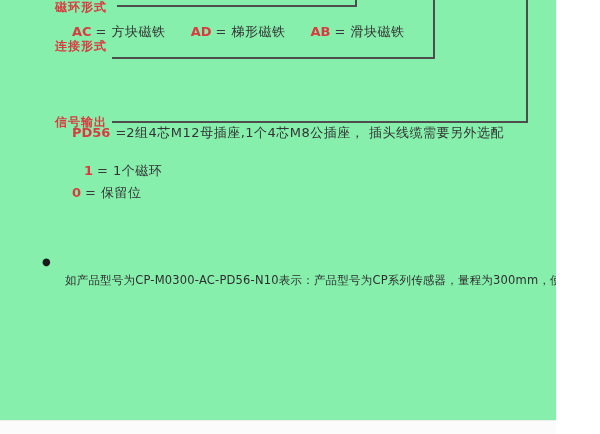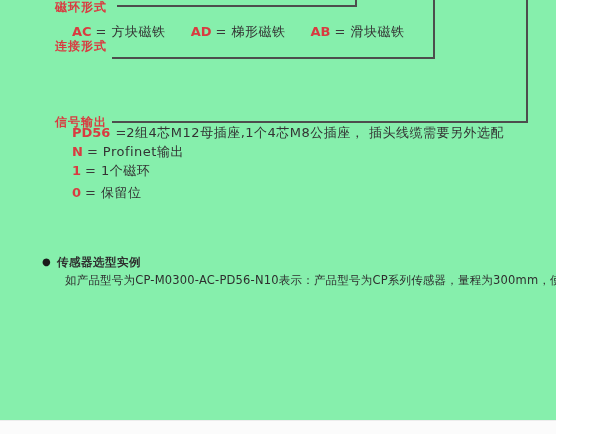--- a/index.html
+++ b/index.html
@@ -91,32 +91,28 @@
   </div>
 
   <div class="abs heading" style="left:55px;top:40px;">连接形式</div>
 
   <div class="abs row" style="left:72px;top:82px;margin-top:44px;">
     <span class="code" style="margin-right:5px;">PD56</span><span class="eq eq-tight">=</span><span class="desc">2组4芯M12母插座,1个4芯M8公插座， 插头线缆需要另外选配</span>
   </div>
 
   <div class="abs heading" style="left:55px;top:116px;text-align:center;">信号输出</div>
 
-  <div class="abs row" style="left:72px;top:145px;">
-    <span class="code">N</span><span class="eq">=</span><span class="desc">Profinet输出</span>
-  </div>
-  <div class="abs row" style="left:72px;top:164px;">
+  <div class="abs row" style="left:84px;top:164px;">
     <span class="code">1</span><span class="eq">=</span><span class="desc">1个磁环</span>
   </div>
   <div class="abs row" style="left:72px;top:186px;">
     <span class="code">0</span><span class="eq">=</span><span class="desc">保留位</span>
   </div>
 
   <span class="abs bullet" style="left:42px;top:256px;">●</span>
-  <div class="abs example-title" style="left:57px;top:255px;">传感器选型实例</div>
 
   <div class="abs paragraph" style="left:44px;top:271px;">
     <div class="para-line1">如产品型号为CP-M0300-AC-PD56-N10表示：产品型号为CP系列传感器，量程为300mm，使用通用方块磁铁，航空插头，</div>
   </div>
 
   <div class="abs page-edge" style="left:0;top:420px;"></div>
   <div class="abs page-below" style="left:0;top:421px;"></div>
 
 </div>
 

